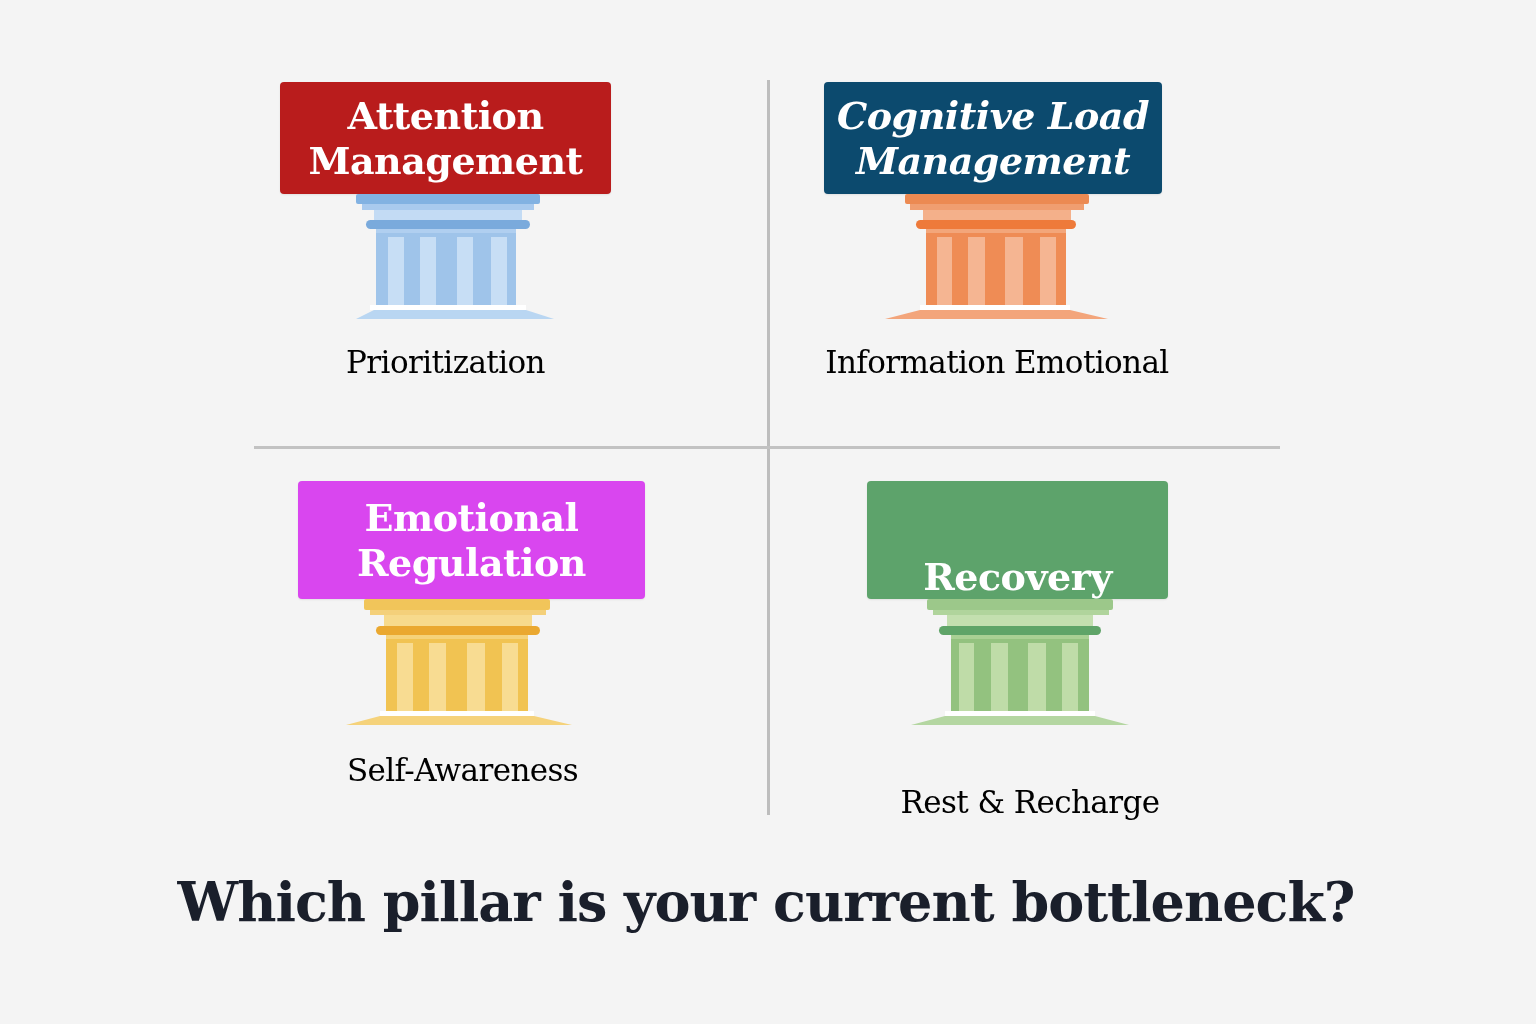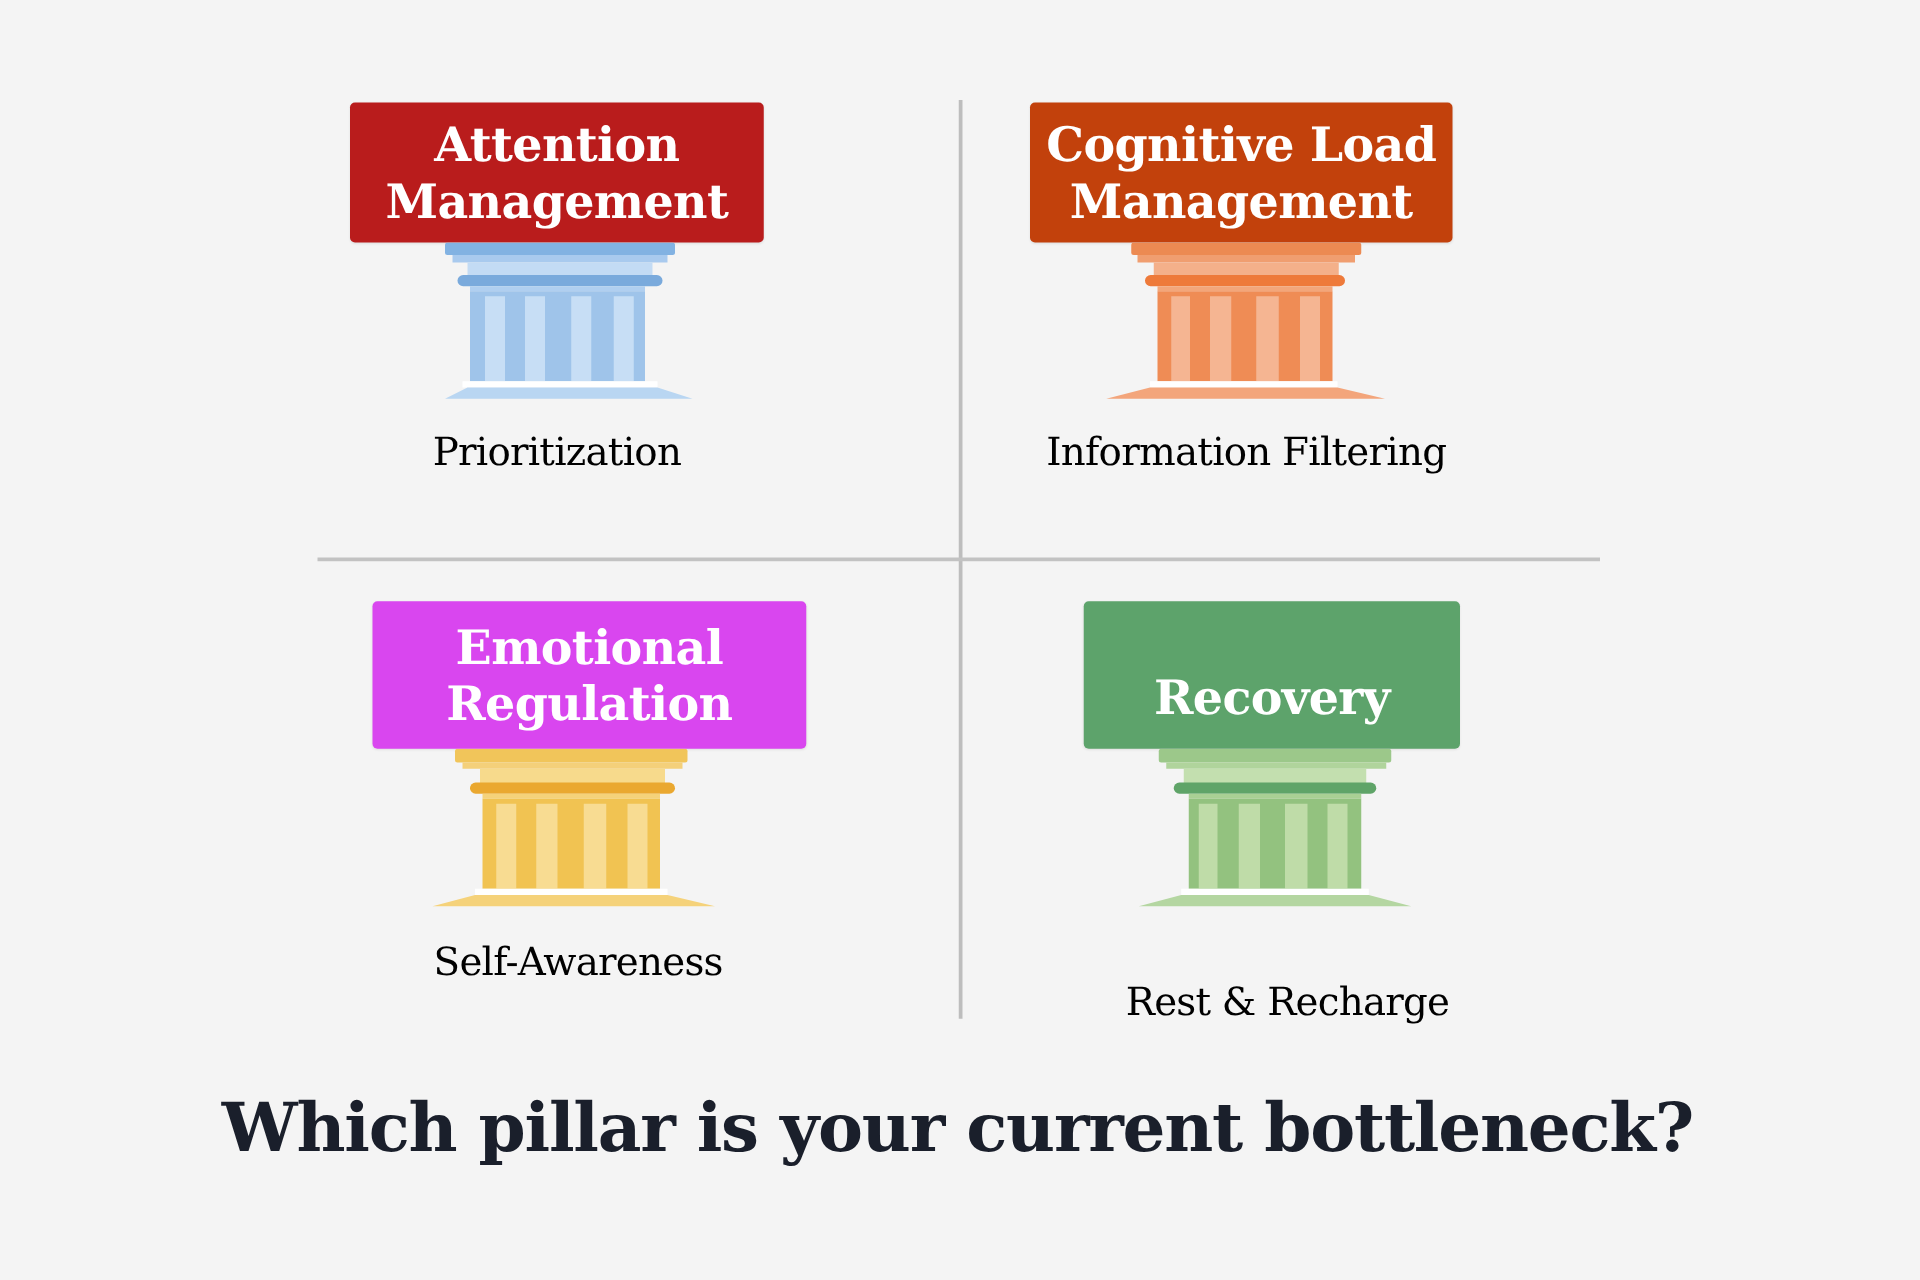--- a/index.html
+++ b/index.html
@@ -45,21 +45,21 @@
       font-weight: bold;
       font-size: 38px;
       line-height: 45px;
       letter-spacing: -0.5px;
       box-shadow: 0 1px 2px rgba(0,0,0,0.08);
     }
     .label-box span {
       display: block;
     }
     .label-box.single {
-      align-items: center;
+      align-items: flex-end;
       padding-top: 35px;
       box-sizing: border-box;
     }
     .column-svg {
       position: absolute;
     }
     .subtitle {
       position: absolute;
       color: #000000;
       font-family: "DejaVu Serif", "Liberation Serif", serif;
@@ -106,41 +106,41 @@
     <rect x="90" y="43" width="16" height="68" fill="#c7def5"></rect>
     <rect x="127" y="43" width="16" height="68" fill="#c7def5"></rect>
     <rect x="161" y="43" width="16" height="68" fill="#c7def5"></rect>
     <rect x="40" y="111" width="156" height="5" fill="#ffffff"></rect>
     <polygon points="26,125 44,116 196,116 224,125" fill="#b9d6f2"></polygon>
   </svg>
   <div class="subtitle" style="left:280px; width:331px; top:344px;">Prioritization</div>
 </div>
 
 <div class="pillar">
-  <div class="label-box" style="left:824px; top:82px; width:338px; height:112px; background:#c2410c;">
+  <div class="label-box" style="left:824px; top:82px; width:338px; height:112px; background:#0c4a6e;font-style:italic;">
     <div>
       <span>Cognitive Load</span>
       <span>Management</span>
     </div>
   </div>
   <svg class="column-svg" style="left:880px; top:194px;" width="240" height="130" viewBox="0 0 240 130">
     <rect x="25" y="0" width="184" height="10" rx="2" fill="#ec8a52"></rect>
     <rect x="30" y="10" width="174" height="6" fill="#f09e70"></rect>
     <rect x="43" y="16" width="148" height="12" fill="#f4b08a"></rect>
     <rect x="36" y="26" width="160" height="9" rx="4.5" fill="#ee7a3a"></rect>
     <rect x="46" y="35" width="140" height="4" fill="#f3a67a"></rect>
     <rect x="46" y="39" width="140" height="72" fill="#ef8c55"></rect>
     <rect x="57" y="43" width="15" height="68" fill="#f5b592"></rect>
     <rect x="88" y="43" width="17" height="68" fill="#f5b592"></rect>
     <rect x="125" y="43" width="18" height="68" fill="#f5b592"></rect>
     <rect x="160" y="43" width="16" height="68" fill="#f5b592"></rect>
     <rect x="40" y="111" width="150" height="5" fill="#ffffff"></rect>
     <polygon points="5,125 40,116 190,116 228,125" fill="#f3a57b"></polygon>
   </svg>
-  <div class="subtitle" style="left:824px; width:346px; top:344px;">Information Filtering</div>
+  <div class="subtitle" style="left:824px; width:346px; top:344px;">Information Emotional</div>
 </div>
 
 <div class="pillar">
   <div class="label-box" style="left:298px; top:481px; width:347px; height:118px; background:#d946ef;">
     <div>
       <span>Emotional</span>
       <span>Regulation</span>
     </div>
   </div>
   <svg class="column-svg" style="left:340px; top:599px;" width="240" height="130" viewBox="0 0 240 130">

